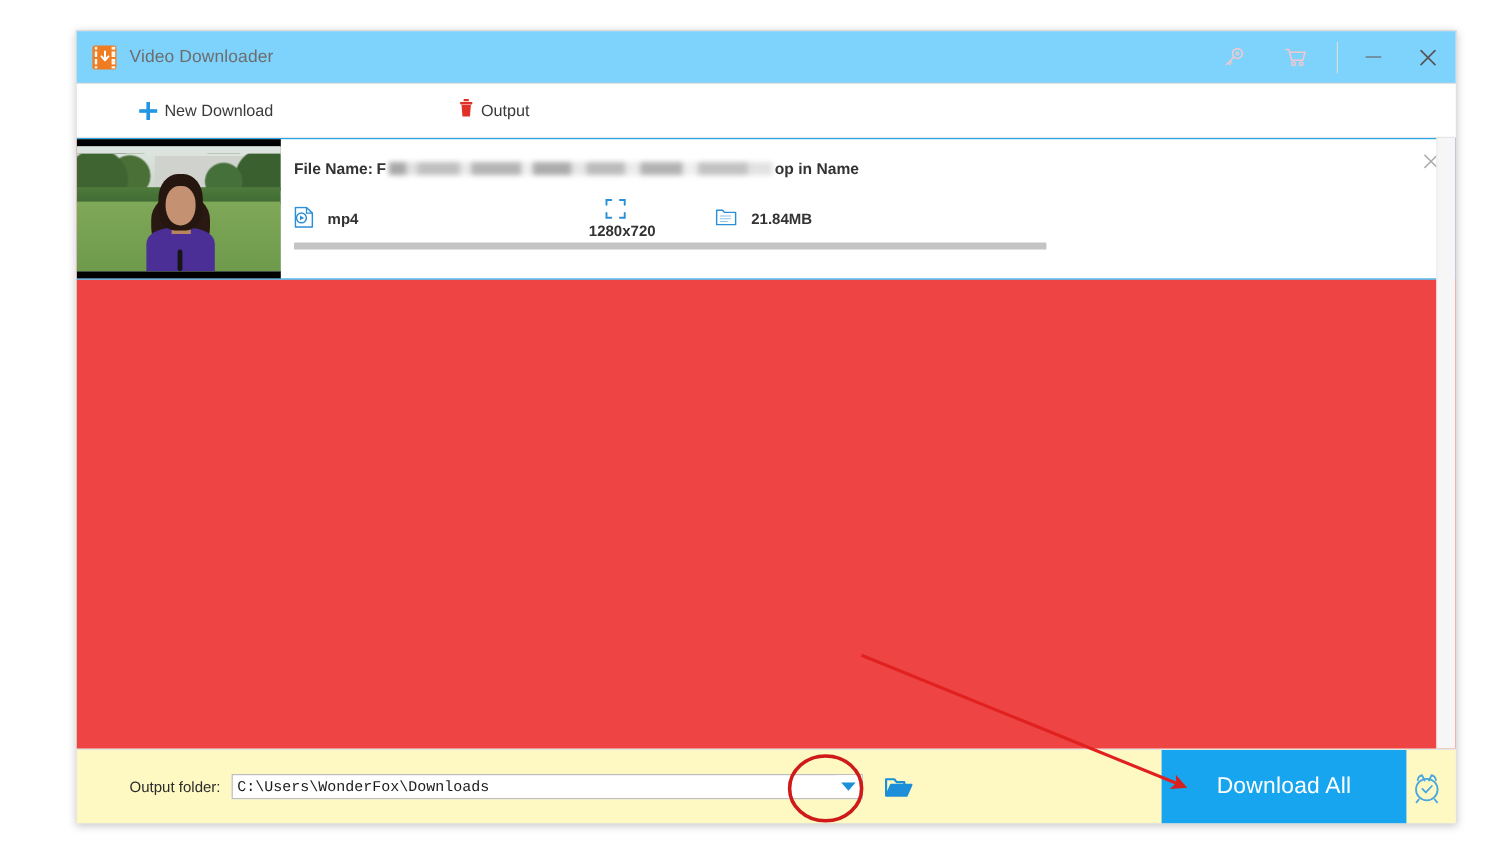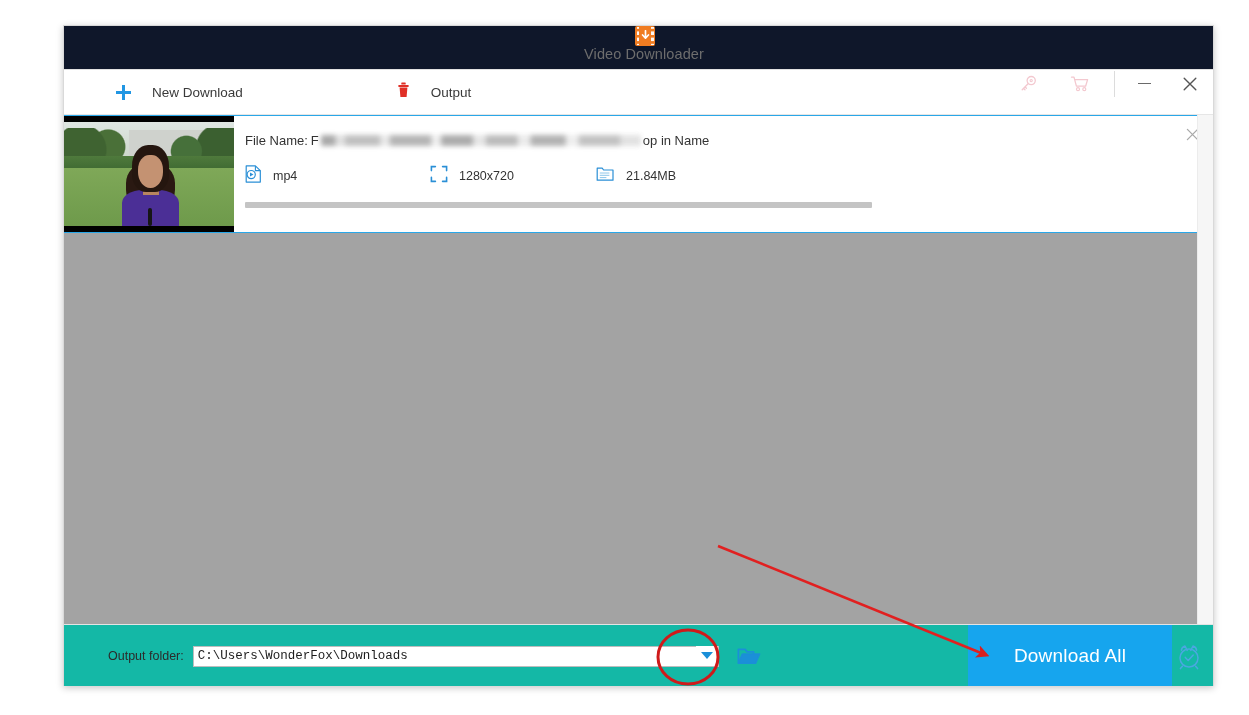--- a/index.html
+++ b/index.html
@@ -28,25 +28,24 @@
     height: 661px;
     background: #ffffff;
     border: 1px solid #d9d9d9;
     box-shadow: 0 2px 7px rgba(0,0,0,0.22);
   }
 
   
   #title-bar {
     position: relative;
     height: 44px;
-    background: #0f172a;
+    background: #7dd3fc;
     border-bottom: 1px solid #e2e2e2;
     display: flex;
     align-items: center;
-    flex-direction: column;
   }
   .app-icon {
     margin-left: 13px;
     width: 20px; height: 20px;
     background: #f07c21;
     border-radius: 2px;
     position: relative;
     display: flex; align-items: center; justify-content: center;
     flex: none;
   }
@@ -105,37 +104,38 @@
   }
   .tool-btn {
     display: flex; align-items: center;
     cursor: pointer;
     height: 100%;
     white-space: nowrap;
   }
   .tool-btn .tlabel {
     font-size: 13.5px;
     color: #3a3a3a;
-    margin-left: 21px;
+    margin-left: 6px;
   }
   #tool-clear { margin-left: 154px; }
 
   .plus-icon { position: relative; width: 15px; height: 15px; flex: none; }
   .plus-icon::before, .plus-icon::after {
     content: ""; position: absolute; background: #2196e3;
   }
   .plus-icon::before { left: 0; right: 0; top: 6px; height: 3px; }
   .plus-icon::after  { top: 0; bottom: 0; left: 6px; width: 3px; }
 
   
   #content-area {
     position: relative;
     height: 509px;
-    background: #a3a3a3;
+    background: #ef4444;
     overflow: hidden;
+    font-weight: bold;
   }
   #scroll-track {
     position: absolute;
     top: 0; right: 0; bottom: 0;
     width: 16px;
     background: #f6f6f6;
     border-left: 1px solid #ececec;
   }
 
   
@@ -241,21 +241,21 @@
     display: flex;
     align-items: center;
     margin-top: 17px;
     font-size: 12.5px;
     color: #333;
   }
   .meta-item { display: flex; align-items: center; }
   .meta-item .mtext { margin-left: 11px; white-space: nowrap; }
   .m-format { width: 185px; }
   .m-dur    { width: 172px; }
-  .m-res    { width: 166px; }
+  .m-res    { width: 166px; flex-direction: column; }
 
   #progress-bar {
     position: absolute;
     left: 11px;
     top: 86px;
     width: 627px;
     height: 6px;
     background: #c4c4c4;
     border-radius: 1px;
   }
@@ -264,21 +264,21 @@
     top: 6px; right: 9px;
     width: 24px; height: 24px;
     display: flex; align-items: center; justify-content: center;
     cursor: pointer;
   }
 
   
   #bottom-bar {
     position: relative;
     height: 62px;
-    background: #14b8a6;
+    background: #fef9c3;
     border-top: 1px solid #e4e4e4;
     display: flex;
     align-items: center;
   }
   #out-label {
     margin-left: 44px;
     font-size: 12.5px;
     color: #2b2b2b;
     white-space: nowrap;
   }

